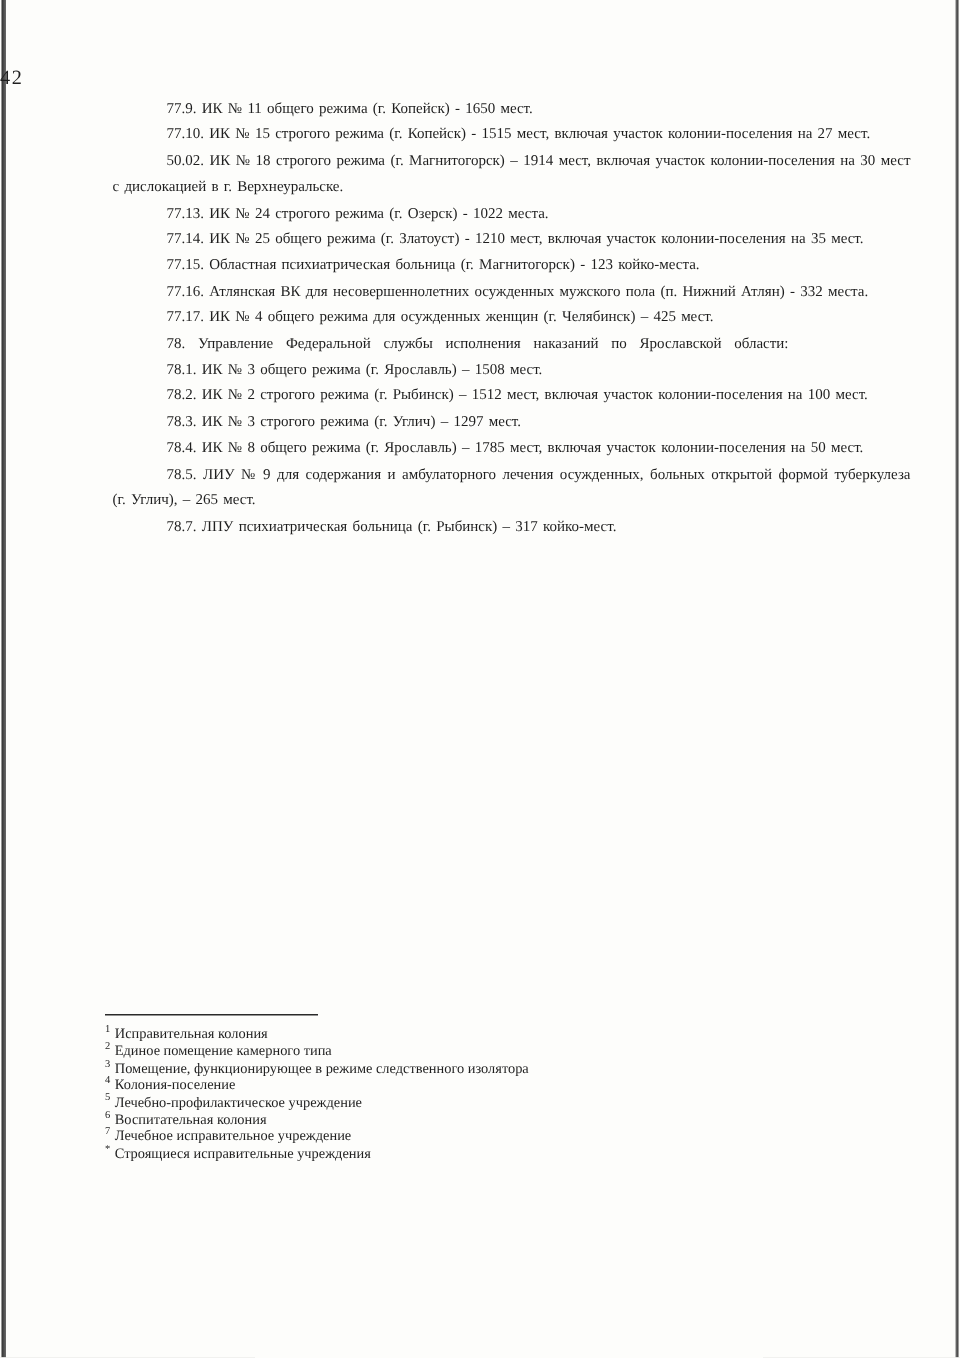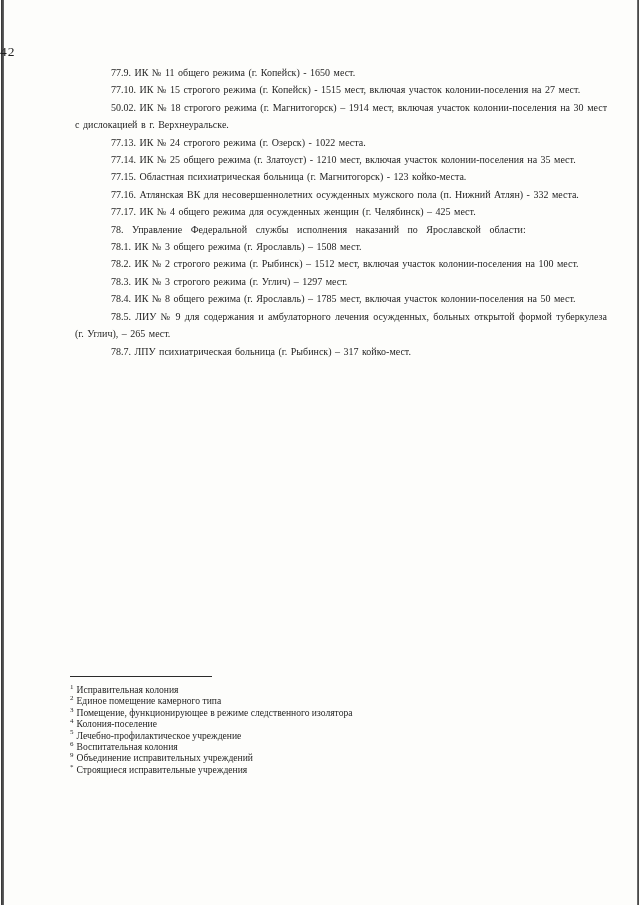--- a/index.html
+++ b/index.html
@@ -107,16 +107,16 @@
   </div>
 
   <div class="footnotes">
     <div class="footnote-rule"></div>
     <div class="footnote"><sup>1</sup><span>Исправительная колония</span></div>
     <div class="footnote"><sup>2</sup><span>Единое помещение камерного типа</span></div>
     <div class="footnote"><sup>3</sup><span>Помещение, функционирующее в режиме следственного изолятора</span></div>
     <div class="footnote"><sup>4</sup><span>Колония-поселение</span></div>
     <div class="footnote"><sup>5</sup><span>Лечебно-профилактическое учреждение</span></div>
     <div class="footnote"><sup>6</sup><span>Воспитательная колония</span></div>
-    <div class="footnote"><sup>9</sup><span>Объединение исправительных учреждений</span></div>
+    <div class="footnote"><sup>7</sup><span>Лечебное исправительное учреждение</span></div>
     <div class="footnote"><sup>*</sup><span>Строящиеся исправительные учреждения</span></div>
   </div>
 </div>
 
 </body></html>

